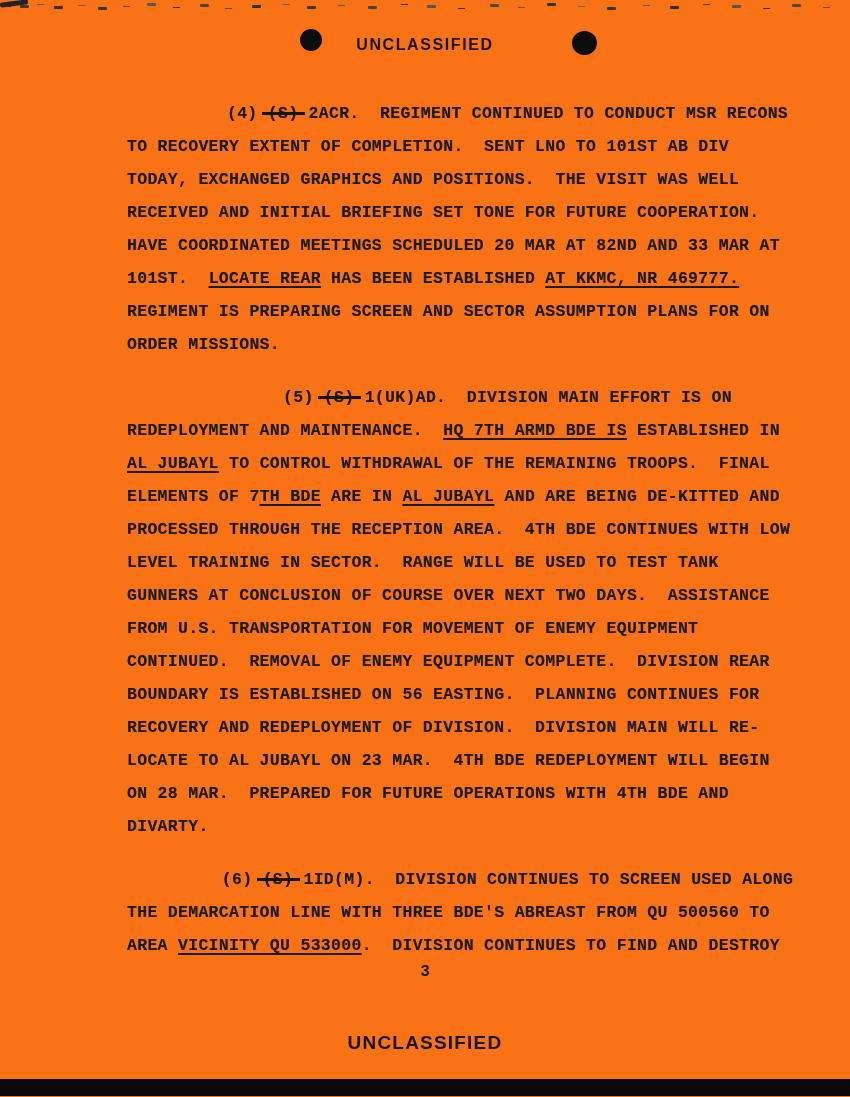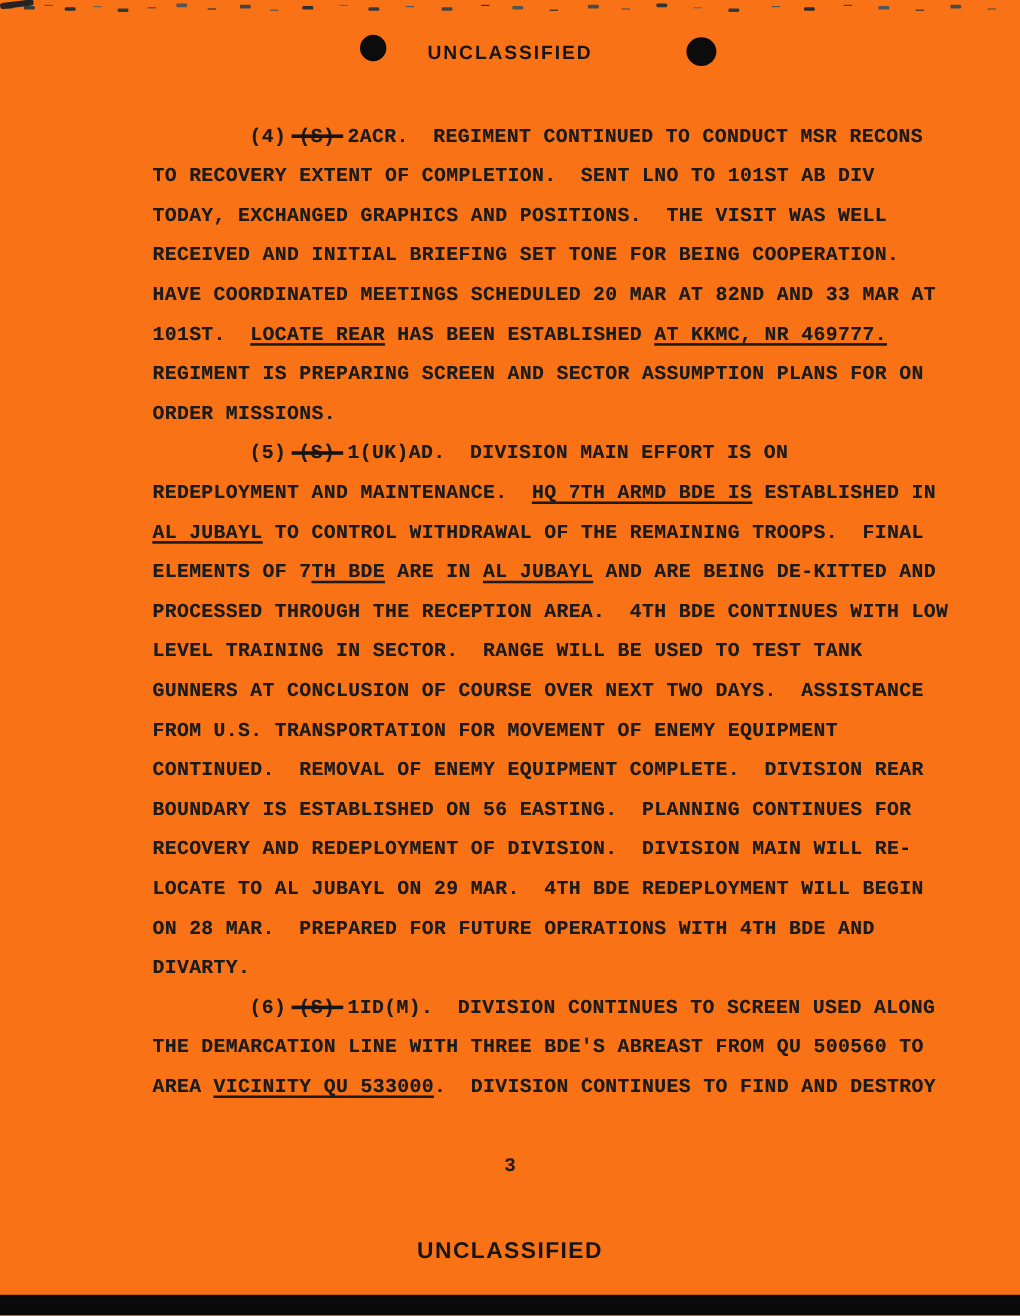--- a/index.html
+++ b/index.html
@@ -86,27 +86,27 @@
     position: absolute;
     top: 97px;
     left: 127px;
     width: 680px;
     color: #1b1b1b;
     font-size: 16.5px;
     font-weight: bold;
     letter-spacing: 0.3px;
     text-shadow: 0 0 0.5px rgba(40,40,40,0.55);
   }
-  .para + .para { margin-top: 0; }
+  .para + .para { margin-top: 20px; }
   .line {
     height: 33px;
     line-height: 33px;
     white-space: pre;
   }
-  .line.indent { text-indent: 81px; }
+  .line.indent { text-indent: 81px; text-align: center; }
   .u {
     text-decoration: underline;
     text-decoration-thickness: 2px;
     text-underline-offset: 3px;
   }
   .struck {
     position: relative;
     display: inline-block;
     text-indent: 0;
   }
@@ -140,39 +140,39 @@
 
   <span class="dot dot-left"></span>
   <div class="banner banner-top">UNCLASSIFIED</div>
   <span class="dot dot-right"></span>
 
   <div class="doc-body">
       <div class="para">
         <div class="line indent"><span>(4) </span><span class="struck">(S)</span><span> 2ACR.  REGIMENT CONTINUED TO CONDUCT MSR RECONS</span></div>
         <div class="line"><span>TO RECOVERY EXTENT OF COMPLETION.  SENT LNO TO 101ST AB DIV</span></div>
         <div class="line"><span>TODAY, EXCHANGED GRAPHICS AND POSITIONS.  THE VISIT WAS WELL</span></div>
-        <div class="line"><span>RECEIVED AND INITIAL BRIEFING SET TONE FOR BEING COOPERATION.</span></div>
+        <div class="line"><span>RECEIVED AND INITIAL BRIEFING SET TONE FOR FUTURE COOPERATION.</span></div>
         <div class="line"><span>HAVE COORDINATED MEETINGS SCHEDULED 20 MAR AT 82ND AND 33 MAR AT</span></div>
         <div class="line"><span>101ST.  </span><span class="u">LOCATE REAR</span><span> HAS BEEN ESTABLISHED </span><span class="u">AT KKMC, NR 469777.</span></div>
         <div class="line"><span>REGIMENT IS PREPARING SCREEN AND SECTOR ASSUMPTION PLANS FOR ON</span></div>
         <div class="line"><span>ORDER MISSIONS.</span></div>
       </div>
       <div class="para">
         <div class="line indent"><span>(5) </span><span class="struck">(S)</span><span> 1(UK)AD.  DIVISION MAIN EFFORT IS ON</span></div>
         <div class="line"><span>REDEPLOYMENT AND MAINTENANCE.  </span><span class="u">HQ 7TH ARMD BDE IS</span><span> ESTABLISHED IN</span></div>
         <div class="line"><span class="u">AL JUBAYL</span><span> TO CONTROL WITHDRAWAL OF THE REMAINING TROOPS.  FINAL</span></div>
         <div class="line"><span>ELEMENTS OF 7</span><span class="u">TH BDE</span><span> ARE IN </span><span class="u">AL JUBAYL</span><span> AND ARE BEING DE-KITTED AND</span></div>
         <div class="line"><span>PROCESSED THROUGH THE RECEPTION AREA.  4TH BDE CONTINUES WITH LOW</span></div>
         <div class="line"><span>LEVEL TRAINING IN SECTOR.  RANGE WILL BE USED TO TEST TANK</span></div>
         <div class="line"><span>GUNNERS AT CONCLUSION OF COURSE OVER NEXT TWO DAYS.  ASSISTANCE</span></div>
         <div class="line"><span>FROM U.S. TRANSPORTATION FOR MOVEMENT OF ENEMY EQUIPMENT</span></div>
         <div class="line"><span>CONTINUED.  REMOVAL OF ENEMY EQUIPMENT COMPLETE.  DIVISION REAR</span></div>
         <div class="line"><span>BOUNDARY IS ESTABLISHED ON 56 EASTING.  PLANNING CONTINUES FOR</span></div>
         <div class="line"><span>RECOVERY AND REDEPLOYMENT OF DIVISION.  DIVISION MAIN WILL RE-</span></div>
-        <div class="line"><span>LOCATE TO AL JUBAYL ON 29 MAR.  4TH BDE REDEPLOYMENT WILL BEGIN</span></div>
+        <div class="line"><span>LOCATE TO AL JUBAYL ON 23 MAR.  4TH BDE REDEPLOYMENT WILL BEGIN</span></div>
         <div class="line"><span>ON 28 MAR.  PREPARED FOR FUTURE OPERATIONS WITH 4TH BDE AND</span></div>
         <div class="line"><span>DIVARTY.</span></div>
       </div>
       <div class="para">
         <div class="line indent"><span>(6) </span><span class="struck">(S)</span><span> 1ID(M).  DIVISION CONTINUES TO SCREEN USED ALONG</span></div>
         <div class="line"><span>THE DEMARCATION LINE WITH THREE BDE'S ABREAST FROM QU 500560 TO</span></div>
         <div class="line"><span>AREA </span><span class="u">VICINITY QU 533000</span><span>.  DIVISION CONTINUES TO FIND AND DESTROY</span></div>
       </div>
     </div>
 

